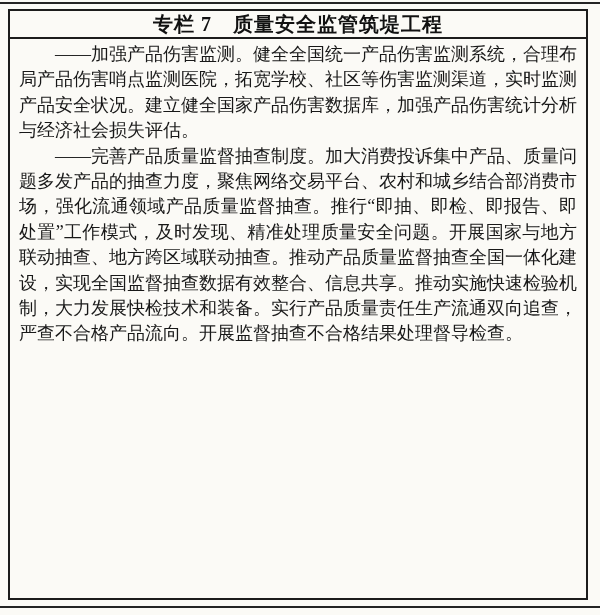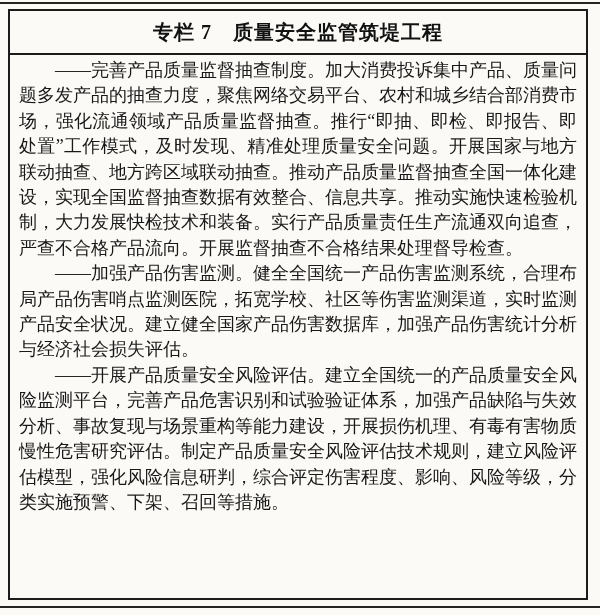--- a/index.html
+++ b/index.html
@@ -35,21 +35,21 @@
     position: absolute;
     left: 8px;
     top: 9px;
     width: 580px;
     height: 591px;
     border: 2px solid #1c1c1c;
     box-sizing: border-box;
     background: transparent;
   }
   .panel-title {
-    height: 44px;
+    height: 28px;
     border-bottom: 2px solid #1c1c1c;
     box-sizing: border-box;
     display: flex;
     align-items: center;
     justify-content: center;
     font-weight: bold;
     font-size: 20px;
     letter-spacing: 1px;
     color: #111;
   }
@@ -68,19 +68,18 @@
   }
 </style>
 </head>
 <body>
 
 <div class="top-rule"></div>
 
 <div class="panel">
   <div class="panel-title">专栏 7　质量安全监管筑堤工程</div>
   <div class="panel-body">
+    <p>——加强产品伤害监测。健全全国统一产品伤害监测系统，合理布局产品伤害哨点监测医院，拓宽学校、社区等伤害监测渠道，实时监测产品安全状况。建立健全国家产品伤害数据库，加强产品伤害统计分析与经济社会损失评估。</p>
     <p>——完善产品质量监督抽查制度。加大消费投诉集中产品、质量问题多发产品的抽查力度，聚焦网络交易平台、农村和城乡结合部消费市场，强化流通领域产品质量监督抽查。推行“即抽、即检、即报告、即处置”工作模式，及时发现、精准处理质量安全问题。开展国家与地方联动抽查、地方跨区域联动抽查。推动产品质量监督抽查全国一体化建设，实现全国监督抽查数据有效整合、信息共享。推动实施快速检验机制，大力发展快检技术和装备。实行产品质量责任生产流通双向追查，严查不合格产品流向。开展监督抽查不合格结果处理督导检查。</p>
-    <p>——加强产品伤害监测。健全全国统一产品伤害监测系统，合理布局产品伤害哨点监测医院，拓宽学校、社区等伤害监测渠道，实时监测产品安全状况。建立健全国家产品伤害数据库，加强产品伤害统计分析与经济社会损失评估。</p>
-    <p>——开展产品质量安全风险评估。建立全国统一的产品质量安全风险监测平台，完善产品危害识别和试验验证体系，加强产品缺陷与失效分析、事故复现与场景重构等能力建设，开展损伤机理、有毒有害物质慢性危害研究评估。制定产品质量安全风险评估技术规则，建立风险评估模型，强化风险信息研判，综合评定伤害程度、影响、风险等级，分类实施预警、下架、召回等措施。</p>
   </div>
 </div>
 
 <div class="bottom-rule"></div>
 
 </body></html>

